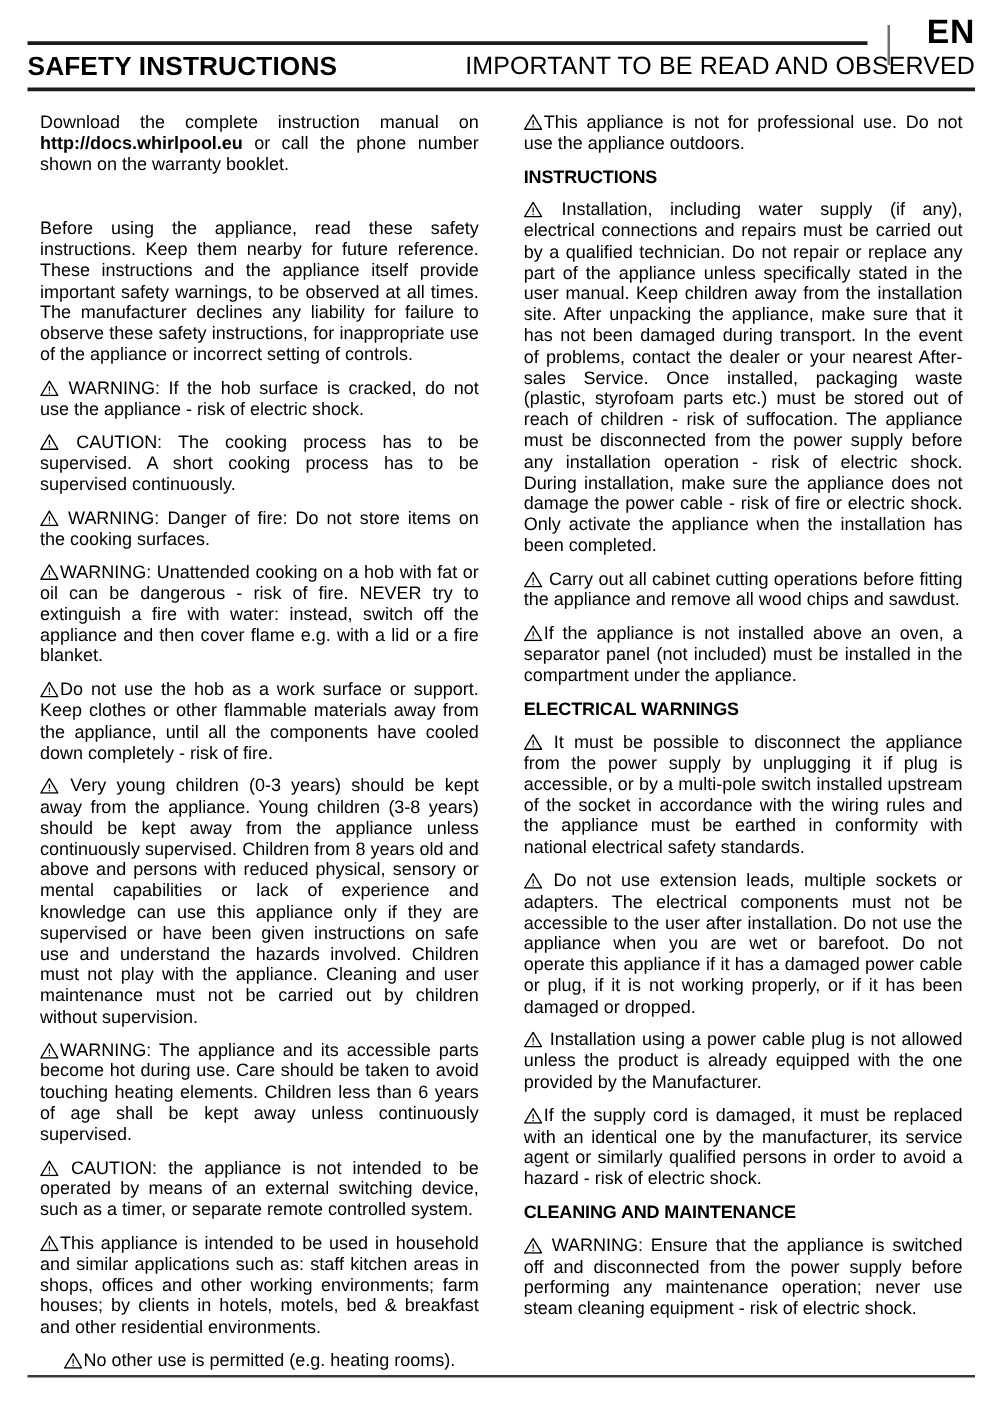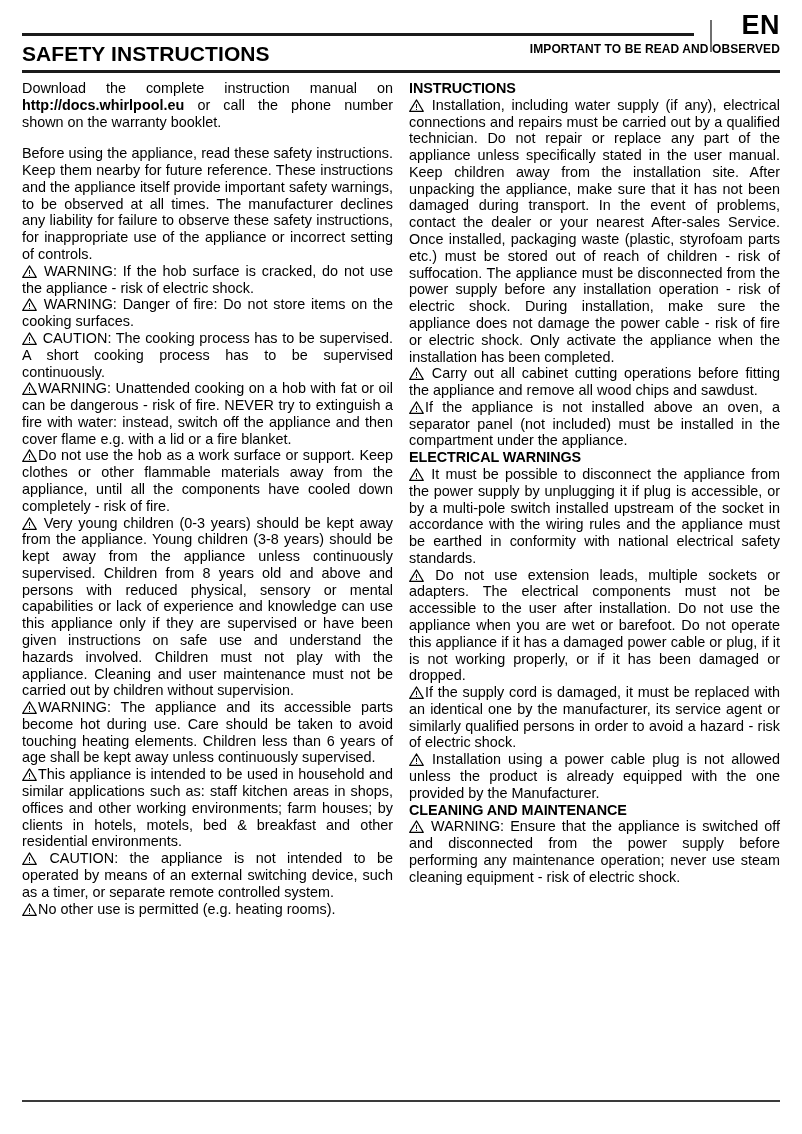--- a/index.html
+++ b/index.html
@@ -67,22 +67,22 @@
     display: flex;
     justify-content: space-between;
     align-items: flex-start;
   }
   .hdr-title-left {
     font-size: 21px;
     font-weight: bold;
     letter-spacing: 0.1px;
   }
   .hdr-title-right {
-    font-size: 12px;
-    font-weight: bold;
+    font-size: 20px;
+    font-weight: normal;
     letter-spacing: 0.1px;
   }
   .hdr-rule-bottom {
     position: absolute;
     left: 0;
     top: 50px;
     width: 758px;
     height: 3px;
     background: #1b1b1b;
   }
@@ -94,30 +94,30 @@
     top: 80px;
     width: 758px;
     height: 1000px;
     display: flex;
     justify-content: space-between;
   }
   .col {
     width: 371px;
   }
   .col p {
-    margin: 0;
+    margin: 10px;
     font-size: 14.4px;
     line-height: 1.165;
     text-align: justify;
     text-justify: inter-word;
     -webkit-hyphens: none;
     hyphens: none;
   }
   .col p.last-full {
-    text-align: left;
+    text-align: center;
   }
   .spacer {
     height: 15px;
   }
   .sect-head {
     margin: 0;
     font-size: 14px;
     font-weight: bold;
     line-height: 1.2;
     letter-spacing: -0.1px;
@@ -178,32 +178,32 @@
       <p><span class="warn"><svg width="15" height="13" viewBox="0 0 15 13">
               <path d="M7.5 0.9 L14.3 12.4 L0.7 12.4 Z" fill="none" stroke="#000" stroke-width="1.1" stroke-linejoin="round"></path>
               <rect x="7.05" y="5.0" width="0.95" height="4.0" fill="#000"></rect>
               <rect x="7.05" y="10.0" width="0.95" height="1.0" fill="#000"></rect>
             </svg></span> <span>WARNING: If the hob surface is cracked, do not use the appliance - risk of electric shock.</span></p>
 
       <p><span class="warn"><svg width="15" height="13" viewBox="0 0 15 13">
               <path d="M7.5 0.9 L14.3 12.4 L0.7 12.4 Z" fill="none" stroke="#000" stroke-width="1.1" stroke-linejoin="round"></path>
               <rect x="7.05" y="5.0" width="0.95" height="4.0" fill="#000"></rect>
               <rect x="7.05" y="10.0" width="0.95" height="1.0" fill="#000"></rect>
+            </svg></span> <span>CAUTION: The cooking process has to be supervised. A short cooking process has to be supervised continuously.</span></p>
+
+      <p><span class="warn"><svg width="15" height="13" viewBox="0 0 15 13">
+              <path d="M7.5 0.9 L14.3 12.4 L0.7 12.4 Z" fill="none" stroke="#000" stroke-width="1.1" stroke-linejoin="round"></path>
+              <rect x="7.05" y="5.0" width="0.95" height="4.0" fill="#000"></rect>
+              <rect x="7.05" y="10.0" width="0.95" height="1.0" fill="#000"></rect>
             </svg></span> <span>WARNING: Danger of fire: Do not store items on the cooking surfaces.</span></p>
 
       <p><span class="warn"><svg width="15" height="13" viewBox="0 0 15 13">
               <path d="M7.5 0.9 L14.3 12.4 L0.7 12.4 Z" fill="none" stroke="#000" stroke-width="1.1" stroke-linejoin="round"></path>
               <rect x="7.05" y="5.0" width="0.95" height="4.0" fill="#000"></rect>
               <rect x="7.05" y="10.0" width="0.95" height="1.0" fill="#000"></rect>
-            </svg></span> <span>CAUTION: The cooking process has to be supervised. A short cooking process has to be supervised continuously.</span></p>
-
-      <p><span class="warn"><svg width="15" height="13" viewBox="0 0 15 13">
-              <path d="M7.5 0.9 L14.3 12.4 L0.7 12.4 Z" fill="none" stroke="#000" stroke-width="1.1" stroke-linejoin="round"></path>
-              <rect x="7.05" y="5.0" width="0.95" height="4.0" fill="#000"></rect>
-              <rect x="7.05" y="10.0" width="0.95" height="1.0" fill="#000"></rect>
             </svg></span><span>WARNING: Unattended cooking on a hob with fat or oil can be dangerous - risk of fire. NEVER try to extinguish a fire with water: instead, switch off the appliance and then cover flame e.g. with a lid or a fire blanket.</span></p>
 
       <p><span class="warn"><svg width="15" height="13" viewBox="0 0 15 13">
               <path d="M7.5 0.9 L14.3 12.4 L0.7 12.4 Z" fill="none" stroke="#000" stroke-width="1.1" stroke-linejoin="round"></path>
               <rect x="7.05" y="5.0" width="0.95" height="4.0" fill="#000"></rect>
               <rect x="7.05" y="10.0" width="0.95" height="1.0" fill="#000"></rect>
             </svg></span><span>Do not use the hob as a work surface or support. Keep clothes or other flammable materials away from the appliance, until all the components have cooled down completely - risk of fire.</span></p>
 
       <p><span class="warn"><svg width="15" height="13" viewBox="0 0 15 13">
               <path d="M7.5 0.9 L14.3 12.4 L0.7 12.4 Z" fill="none" stroke="#000" stroke-width="1.1" stroke-linejoin="round"></path>
@@ -215,38 +215,43 @@
               <path d="M7.5 0.9 L14.3 12.4 L0.7 12.4 Z" fill="none" stroke="#000" stroke-width="1.1" stroke-linejoin="round"></path>
               <rect x="7.05" y="5.0" width="0.95" height="4.0" fill="#000"></rect>
               <rect x="7.05" y="10.0" width="0.95" height="1.0" fill="#000"></rect>
             </svg></span><span>WARNING: The appliance and its accessible parts become hot during use. Care should be taken to avoid touching heating elements. Children less than 6 years of age shall be kept away unless continuously supervised.</span></p>
 
 
       <p><span class="warn"><svg width="15" height="13" viewBox="0 0 15 13">
               <path d="M7.5 0.9 L14.3 12.4 L0.7 12.4 Z" fill="none" stroke="#000" stroke-width="1.1" stroke-linejoin="round"></path>
               <rect x="7.05" y="5.0" width="0.95" height="4.0" fill="#000"></rect>
               <rect x="7.05" y="10.0" width="0.95" height="1.0" fill="#000"></rect>
+            </svg></span> <span>CAUTION: the appliance is not intended to be operated by means of an external switching device, such as a timer, or separate remote controlled system.</span></p>
+
+      <p><span class="warn"><svg width="15" height="13" viewBox="0 0 15 13">
+              <path d="M7.5 0.9 L14.3 12.4 L0.7 12.4 Z" fill="none" stroke="#000" stroke-width="1.1" stroke-linejoin="round"></path>
+              <rect x="7.05" y="5.0" width="0.95" height="4.0" fill="#000"></rect>
+              <rect x="7.05" y="10.0" width="0.95" height="1.0" fill="#000"></rect>
             </svg></span><span>This appliance is intended to be used in household and similar applications such as: staff kitchen areas in shops, offices and other working environments; farm houses; by clients in hotels, motels, bed &amp; breakfast and other residential environments.</span></p>
 
-      <p><span class="warn"><svg width="15" height="13" viewBox="0 0 15 13">
-              <path d="M7.5 0.9 L14.3 12.4 L0.7 12.4 Z" fill="none" stroke="#000" stroke-width="1.1" stroke-linejoin="round"></path>
-              <rect x="7.05" y="5.0" width="0.95" height="4.0" fill="#000"></rect>
-              <rect x="7.05" y="10.0" width="0.95" height="1.0" fill="#000"></rect>
-            </svg></span> <span>CAUTION: the appliance is not intended to be operated by means of an external switching device, such as a timer, or separate remote controlled system.</span></p>
-
       <p class="last-full"><span class="warn"><svg width="15" height="13" viewBox="0 0 15 13">
               <path d="M7.5 0.9 L14.3 12.4 L0.7 12.4 Z" fill="none" stroke="#000" stroke-width="1.1" stroke-linejoin="round"></path>
               <rect x="7.05" y="5.0" width="0.95" height="4.0" fill="#000"></rect>
               <rect x="7.05" y="10.0" width="0.95" height="1.0" fill="#000"></rect>
             </svg></span><span>No other use is permitted (e.g. heating rooms).</span></p>
 
     </div>
 
     <div class="col">
 
+      <p><span class="warn"><svg width="15" height="13" viewBox="0 0 15 13">
+              <path d="M7.5 0.9 L14.3 12.4 L0.7 12.4 Z" fill="none" stroke="#000" stroke-width="1.1" stroke-linejoin="round"></path>
+              <rect x="7.05" y="5.0" width="0.95" height="4.0" fill="#000"></rect>
+              <rect x="7.05" y="10.0" width="0.95" height="1.0" fill="#000"></rect>
+            </svg></span><span>This appliance is not for professional use. Do not use the appliance outdoors.</span></p>
 
       <p class="sect-head">INSTRUCTIONS</p>
 
 
       <p><span class="warn"><svg width="15" height="13" viewBox="0 0 15 13">
               <path d="M7.5 0.9 L14.3 12.4 L0.7 12.4 Z" fill="none" stroke="#000" stroke-width="1.1" stroke-linejoin="round"></path>
               <rect x="7.05" y="5.0" width="0.95" height="4.0" fill="#000"></rect>
               <rect x="7.05" y="10.0" width="0.95" height="1.0" fill="#000"></rect>
             </svg></span> <span>Installation, including water supply (if any), electrical connections and repairs must be carried out by a qualified technician. Do not repair or replace any part of the appliance unless specifically stated in the user manual. Keep children away from the installation site. After unpacking the appliance, make sure that it has not been damaged during transport. In the event of problems, contact the dealer or your nearest After-sales Service. Once installed, packaging waste (plastic, styrofoam parts etc.) must be stored out of reach of children - risk of suffocation. The appliance must be disconnected from the power supply before any installation operation - risk of electric shock. During installation, make sure the appliance does not damage the power cable - risk of fire or electric shock. Only activate the appliance when the installation has been completed.</span></p>
 
@@ -273,27 +278,27 @@
       <p><span class="warn"><svg width="15" height="13" viewBox="0 0 15 13">
               <path d="M7.5 0.9 L14.3 12.4 L0.7 12.4 Z" fill="none" stroke="#000" stroke-width="1.1" stroke-linejoin="round"></path>
               <rect x="7.05" y="5.0" width="0.95" height="4.0" fill="#000"></rect>
               <rect x="7.05" y="10.0" width="0.95" height="1.0" fill="#000"></rect>
             </svg></span> <span>Do not use extension leads, multiple sockets or adapters. The electrical components must not be accessible to the user after installation. Do not use the appliance when you are wet or barefoot. Do not operate this appliance if it has a damaged power cable or plug, if it is not working properly, or if it has been damaged or dropped.</span></p>
 
       <p><span class="warn"><svg width="15" height="13" viewBox="0 0 15 13">
               <path d="M7.5 0.9 L14.3 12.4 L0.7 12.4 Z" fill="none" stroke="#000" stroke-width="1.1" stroke-linejoin="round"></path>
               <rect x="7.05" y="5.0" width="0.95" height="4.0" fill="#000"></rect>
               <rect x="7.05" y="10.0" width="0.95" height="1.0" fill="#000"></rect>
+            </svg></span> <span>Installation using a power cable plug is not allowed unless the product is already equipped with the one provided by the Manufacturer.</span></p>
+
+      <p><span class="warn"><svg width="15" height="13" viewBox="0 0 15 13">
+              <path d="M7.5 0.9 L14.3 12.4 L0.7 12.4 Z" fill="none" stroke="#000" stroke-width="1.1" stroke-linejoin="round"></path>
+              <rect x="7.05" y="5.0" width="0.95" height="4.0" fill="#000"></rect>
+              <rect x="7.05" y="10.0" width="0.95" height="1.0" fill="#000"></rect>
             </svg></span><span>If the supply cord is damaged, it must be replaced with an identical one by the manufacturer, its service agent or similarly qualified persons in order to avoid a hazard - risk of electric shock.</span></p>
-
-      <p><span class="warn"><svg width="15" height="13" viewBox="0 0 15 13">
-              <path d="M7.5 0.9 L14.3 12.4 L0.7 12.4 Z" fill="none" stroke="#000" stroke-width="1.1" stroke-linejoin="round"></path>
-              <rect x="7.05" y="5.0" width="0.95" height="4.0" fill="#000"></rect>
-              <rect x="7.05" y="10.0" width="0.95" height="1.0" fill="#000"></rect>
-            </svg></span> <span>Installation using a power cable plug is not allowed unless the product is already equipped with the one provided by the Manufacturer.</span></p>
 
       <p class="sect-head">CLEANING AND MAINTENANCE</p>
 
       <p><span class="warn"><svg width="15" height="13" viewBox="0 0 15 13">
               <path d="M7.5 0.9 L14.3 12.4 L0.7 12.4 Z" fill="none" stroke="#000" stroke-width="1.1" stroke-linejoin="round"></path>
               <rect x="7.05" y="5.0" width="0.95" height="4.0" fill="#000"></rect>
               <rect x="7.05" y="10.0" width="0.95" height="1.0" fill="#000"></rect>
             </svg></span> <span>WARNING: Ensure that the appliance is switched off and disconnected from the power supply before performing any maintenance operation; never use steam cleaning equipment - risk of electric shock.</span></p>
 
     </div>

